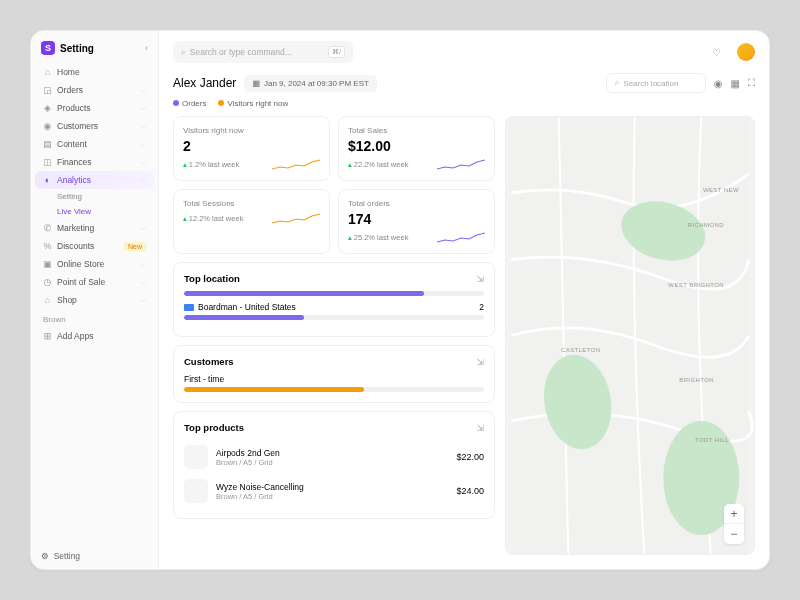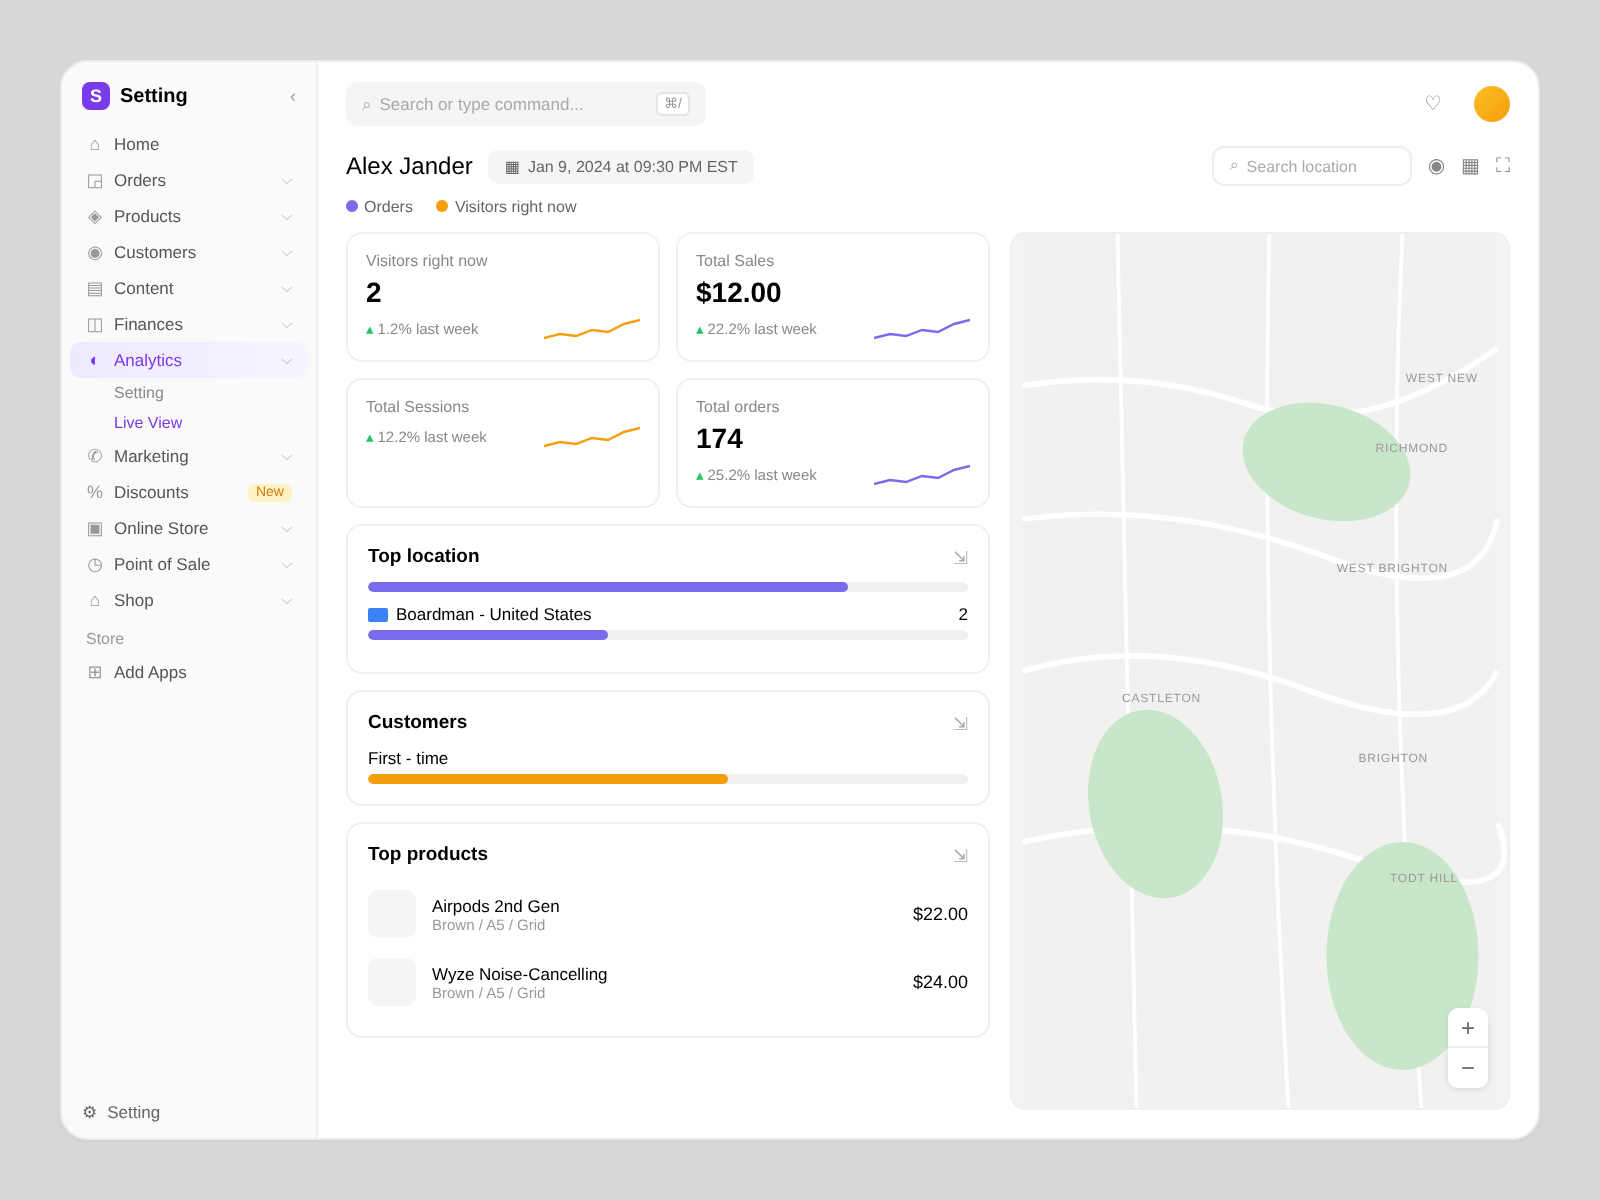--- a/index.html
+++ b/index.html
@@ -135,21 +135,21 @@
         <div class="nav-item">
           <span class="ico">◷</span>
           <span>Point of Sale</span>
           <span class="chev">⌵</span>
         </div>
         <div class="nav-item">
           <span class="ico">⌂</span>
           <span>Shop</span>
           <span class="chev">⌵</span>
         </div>
-        <div class="nav-hdr">Store</div>
+        <div class="nav-hdr">Brown</div>
         <div class="nav-item">
           <span class="ico">⊞</span>
           <span>Add Apps</span>
         </div>
       </div>
     <div class="foot">
       <span class="ico">⚙</span>
       <span>Setting</span>
     </div>
   </div>

